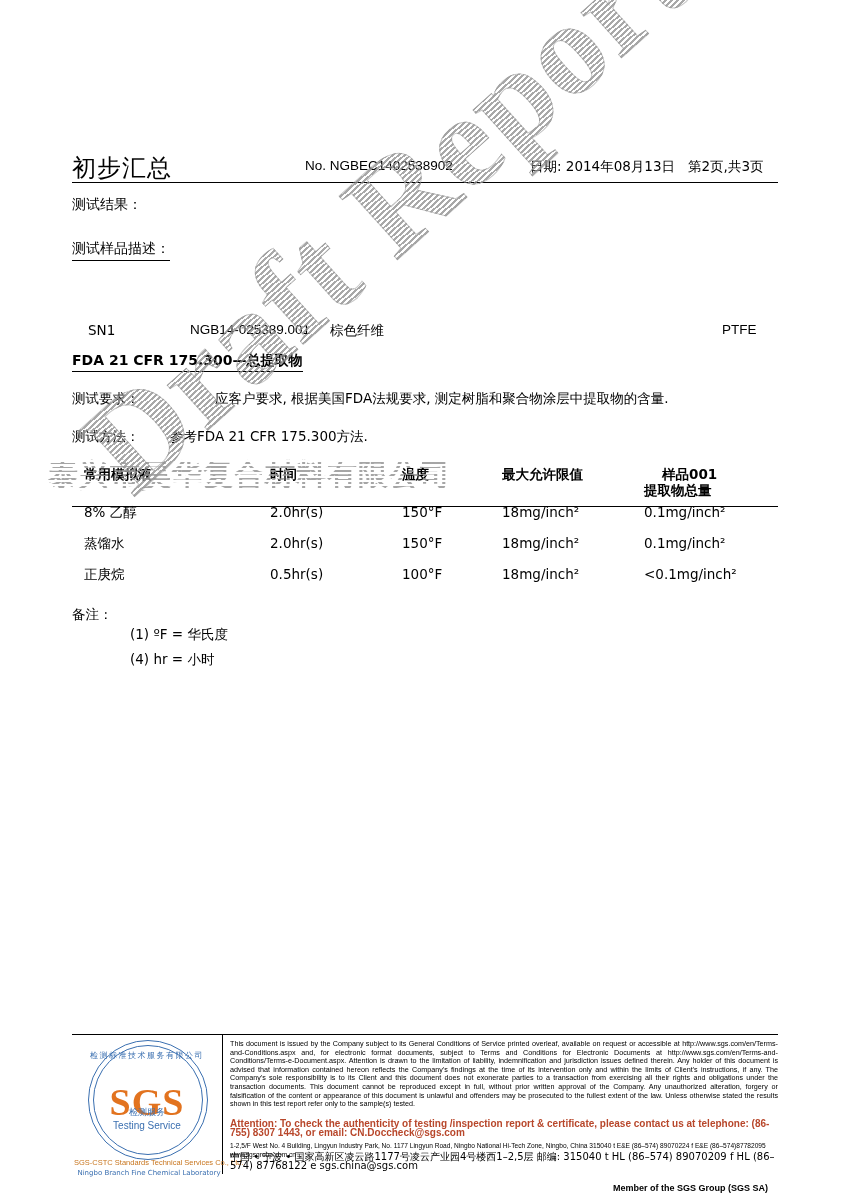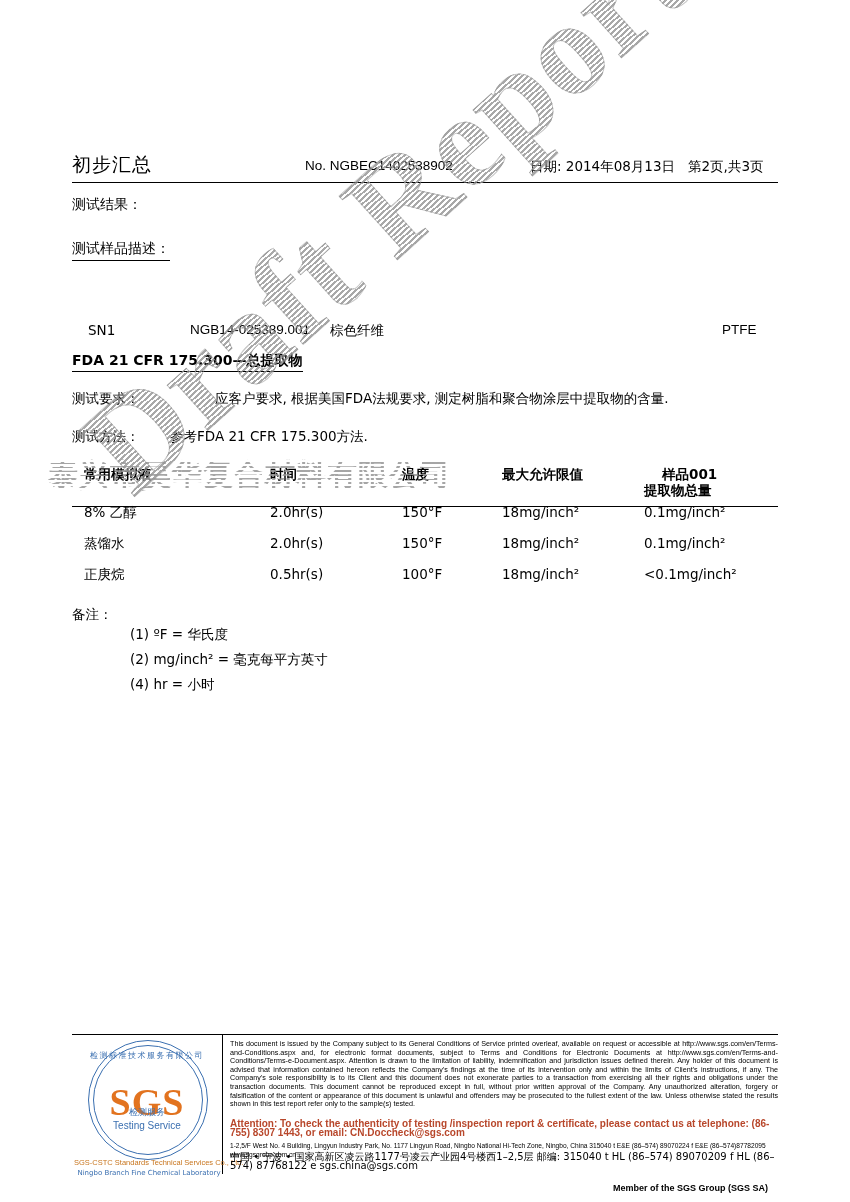--- a/index.html
+++ b/index.html
@@ -64,21 +64,21 @@
     background-clip: text;
     letter-spacing: 1px;
   }
 
   
   .doc-title {
     position: absolute;
     left: 72px;
     top: 152px;
     font-family: "DejaVu Sans", sans-serif;
-    font-size: 19px;
+    font-size: 24px;
     letter-spacing: 1px;
   }
   .doc-no {
     position: absolute;
     left: 305px;
     top: 158px;
     font-size: 13.5px;
     font-family: "Liberation Sans", sans-serif;
   }
   .doc-date {
@@ -435,21 +435,20 @@
       <span class="rc1">0.5hr(s)</span>
       <span class="rc2">100°F</span>
       <span class="rc3">18mg/inch²</span>
       <span class="rc4">&lt;0.1mg/inch²</span>
     </div>
   </div>
 
   <div class="notes-label">备注：</div>
   <div class="notes-list">
     <div>(1) ºF = 华氏度</div>
-    <div>(2) mg/inch² = 毫克每平方英寸</div>
     <div>(4) hr = 小时</div>
   </div>
 
   <div class="wm-layer">
     <div class="wm-draft">Draft Report</div>
     <div class="wm-cn">泰兴市昊华复合材料有限公司</div>
   </div>
 
   <div class="footer-rule"></div>
   <div class="footer-vrule"></div>

